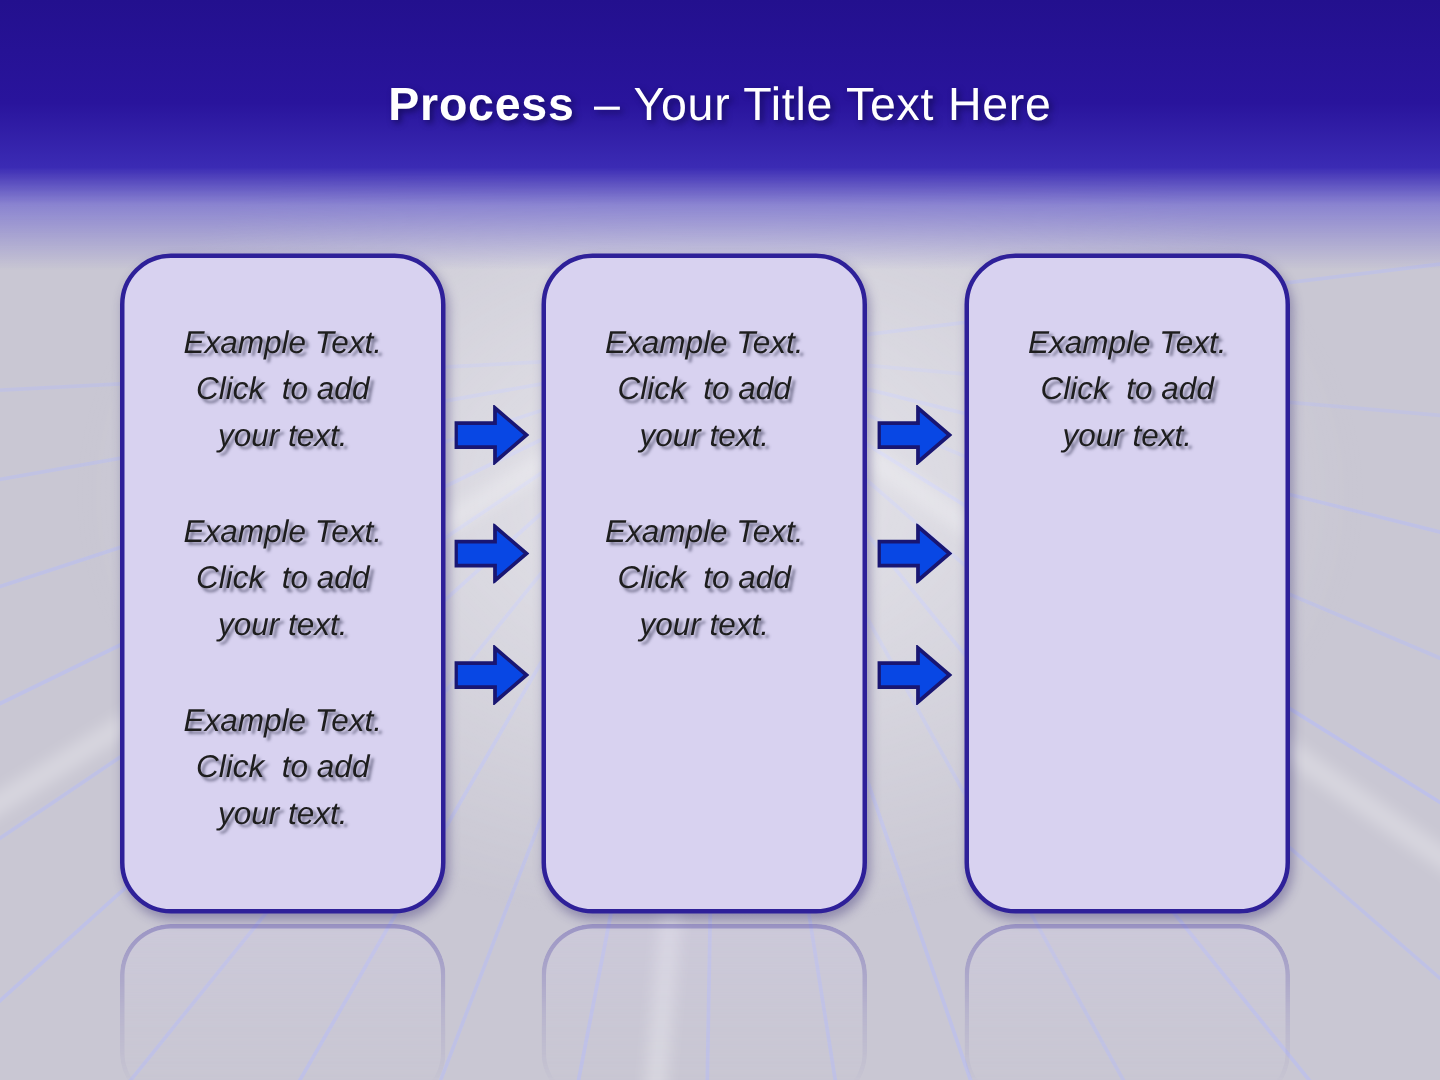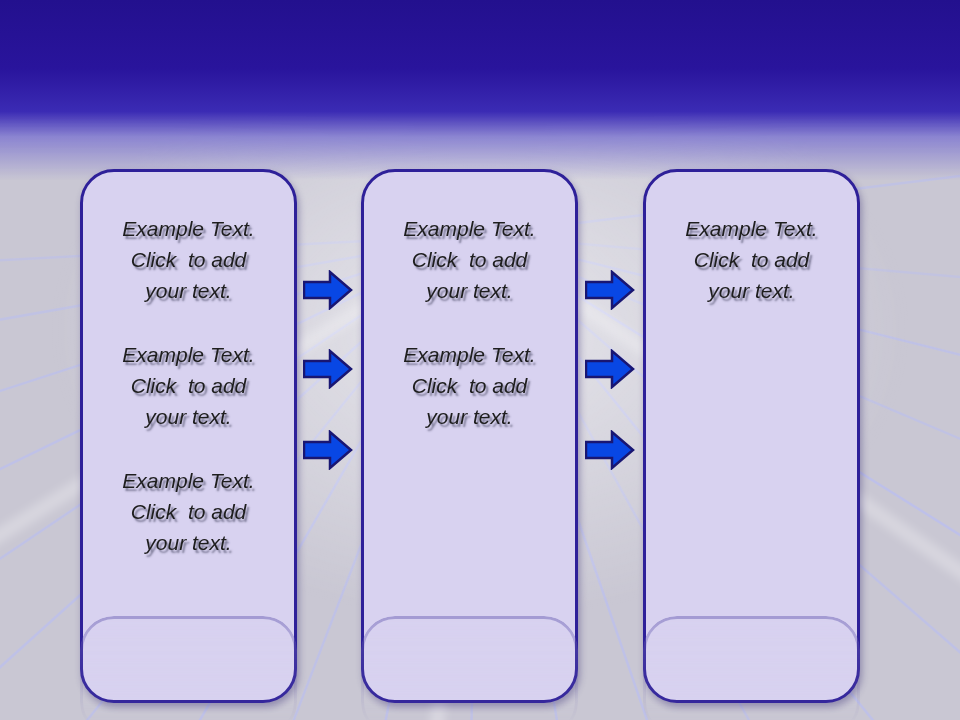--- a/index.html
+++ b/index.html
@@ -52,21 +52,21 @@
     text-shadow: 2px 2px 4px rgba(18,10,80,0.75);
   }
   .slide-title .bold { font-weight: 700; }
   .slide-title .regular { font-weight: 400; margin-left: 13px; }
 
   
   .process-box {
     position: absolute;
     top: 169px;
     width: 217px;
-    height: 534px;
+    height: 440px;
     box-sizing: border-box;
     background: #d8d2f0;
     border: 3px solid #2e2099;
     border-radius: 34px;
     box-shadow: 2px 4px 7px rgba(50,40,110,0.38);
     padding-top: 41px;
     text-align: center;
   }
   .box-1 { left: 80px; }
   .box-2 { left: 361px; }
@@ -149,20 +149,21 @@
     </g>
     <g transform="translate(480,235)" stroke="#ffffff" stroke-width="14" filter="url(#soft)">
       <line x1="30" y1="0" x2="900" y2="0" transform="rotate(35)" opacity="0.28"></line>
       <line x1="30" y1="0" x2="900" y2="0" transform="rotate(95)" opacity="0.3"></line>
       <line x1="30" y1="0" x2="900" y2="0" transform="rotate(148)" opacity="0.28"></line>
     </g>
     <ellipse cx="480" cy="330" rx="430" ry="290" fill="url(#glowGrad)"></ellipse>
   </svg>
 
   <div class="header-band"></div>
+  <h1 class="slide-title"><span class="bold">Process</span><span class="regular">– Your Title Text Here</span></h1>
 
   <div class="process-box box-1">
     <p class="placeholder-text">Example Text.
 Click  to add
 your text.</p>
     <p class="placeholder-text">Example Text.
 Click  to add
 your text.</p>
     <p class="placeholder-text">Example Text.
 Click  to add

